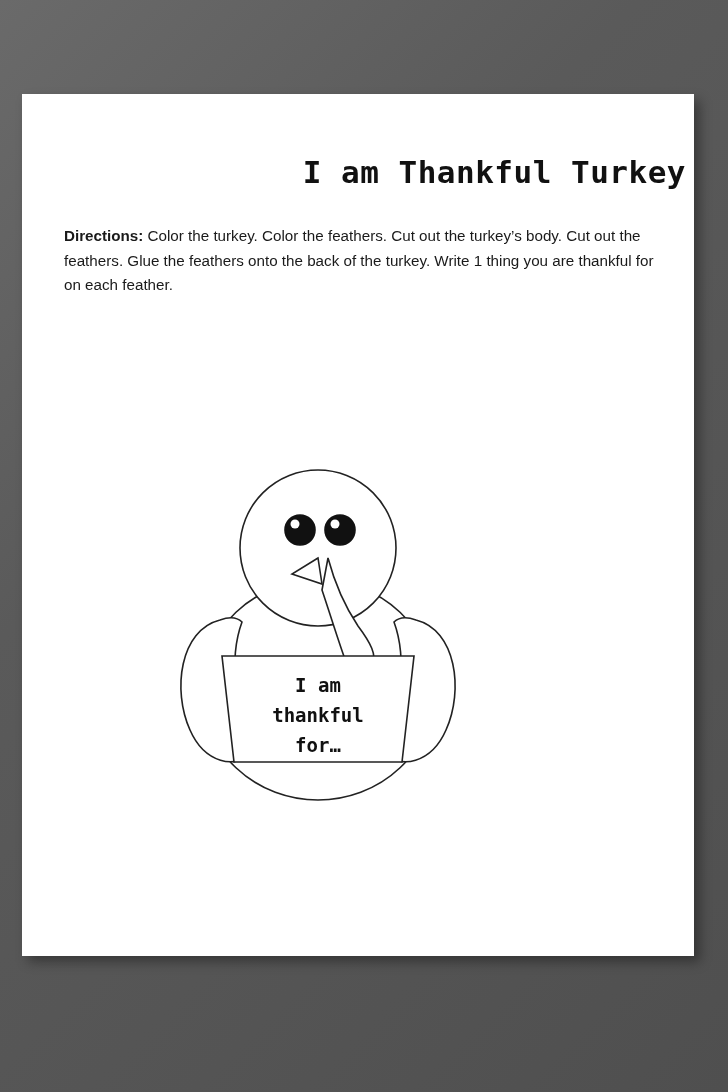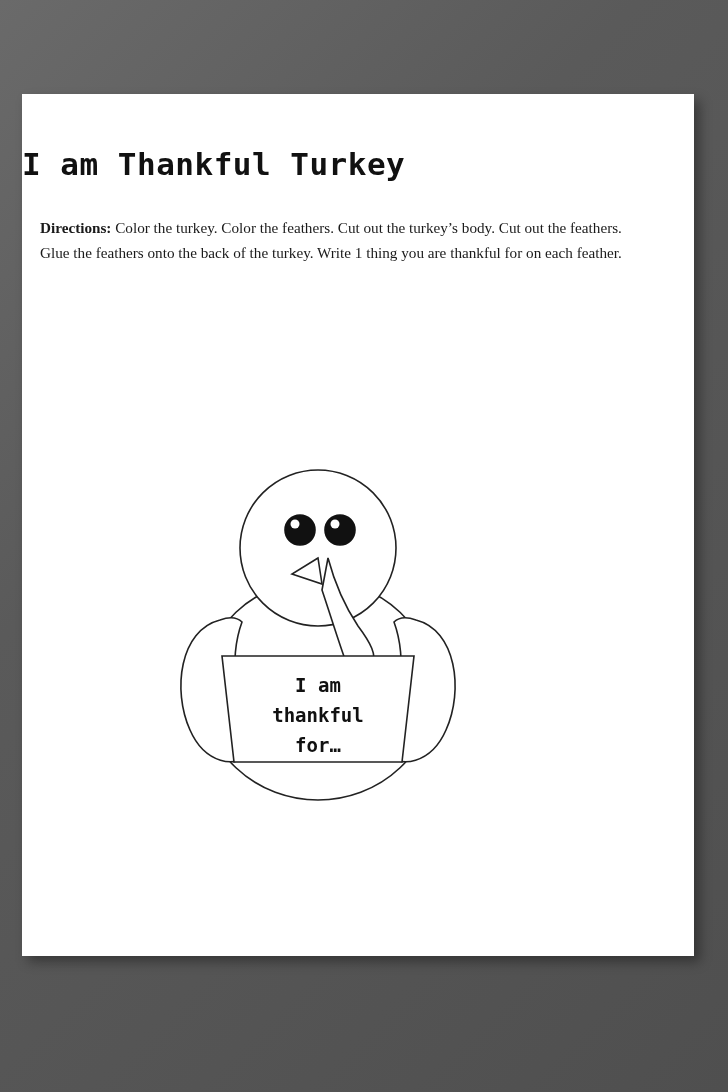--- a/index.html
+++ b/index.html
@@ -34,33 +34,33 @@
   .worksheet {
     position: absolute;
     left: 22px;
     top: 94px;
     width: 672px;
     height: 862px;
     background: #ffffff;
   }
 
   .title {
-    margin: 0;
+    margin: 8px;
     padding-top: 52px;
-    text-align: left;
+    text-align: right;
     font-family: "DejaVu Sans Mono", monospace;
     font-size: 31px;
     font-weight: 700;
     letter-spacing: 0.5px;
     color: #111111;
   }
 
   .directions {
-    margin: 34px 40px 0 18px;
-    font-family: Liberation Serif, serif;
+    margin: 34px 40px 0 42px;
+    font-family: Liberation Sans, sans-serif;
     font-size: 15.2px;
     line-height: 1.62;
     color: #1a1a1a;
   }
   .directions .lead {
     font-weight: 700;
   }
 
   .art-wrap {
     position: absolute;

